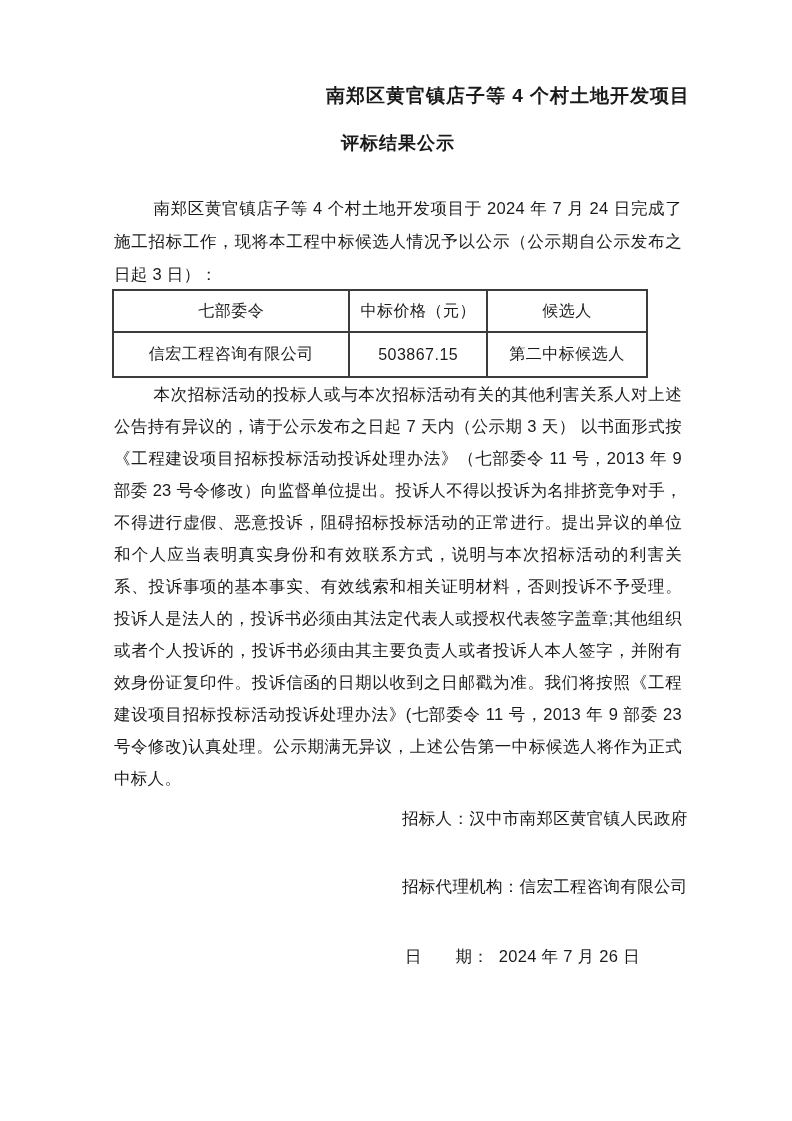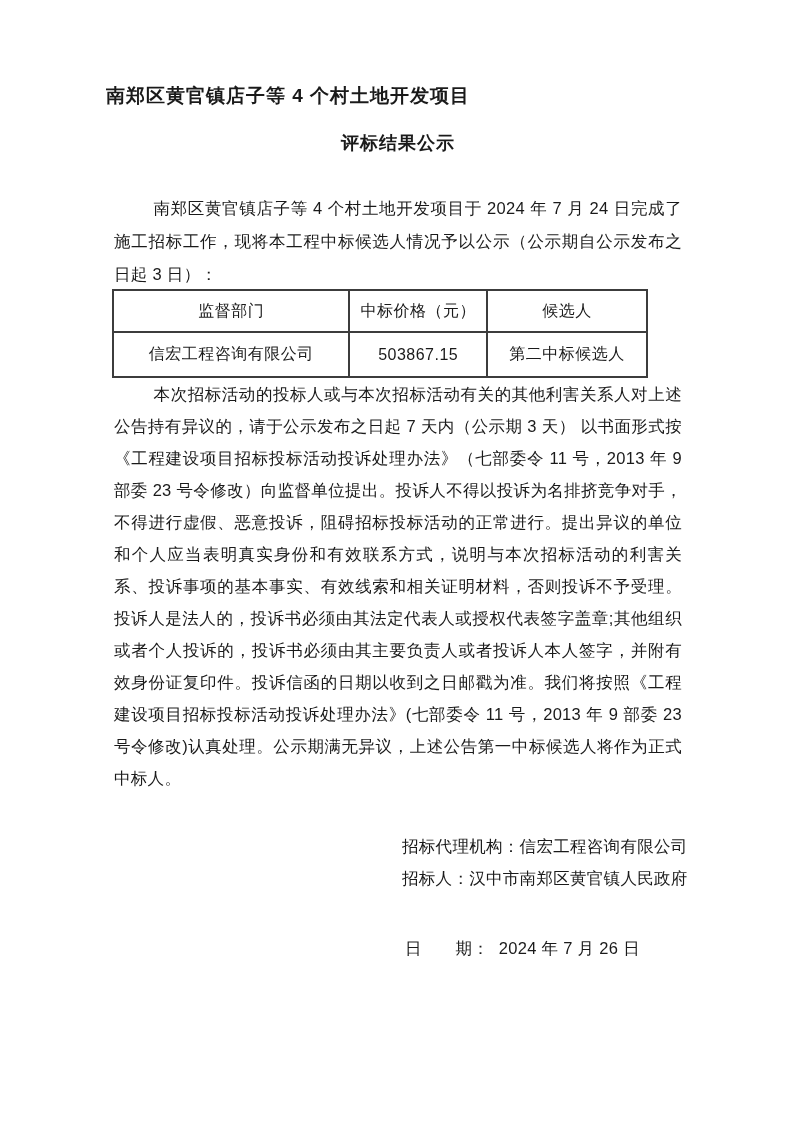--- a/index.html
+++ b/index.html
@@ -16,21 +16,21 @@
     font-family: "Liberation Sans", sans-serif;
     overflow: hidden;
     box-sizing: border-box;
     padding: 84px 102px 0 106px;
   }
   .doc-title {
     margin: 0;
     font-size: 19px;
     line-height: 23px;
     font-weight: bold;
-    text-align: left;
+    text-align: right;
     letter-spacing: 1px;
   }
   .doc-subtitle {
     margin: 25px 0 12px 0;
     font-size: 18px;
     line-height: 23px;
     font-weight: bold;
     text-align: center;
     letter-spacing: 1px;
   }
@@ -99,37 +99,37 @@
   <p class="para indent intro">南郑区黄官镇店子等 4 个村土地开发项目于 2024 年 7 月 24 日完成了施工招标工作，现将本工程中标候选人情况予以公示（公示期自公示发布之日起 3 日）：</p>
 
   <table class="bid-table">
     <colgroup>
       <col class="col-company">
       <col class="col-price">
       <col class="col-cand">
     </colgroup>
     <thead>
       <tr>
-        <th>监督部门</th>
+        <th>七部委令</th>
         <th>中标价格（元）</th>
         <th>候选人</th>
       </tr>
     </thead>
     <tbody>
       <tr>
         <td>信宏工程咨询有限公司</td>
         <td>503867.15</td>
         <td>第二中标候选人</td>
       </tr>
     </tbody>
   </table>
 
 
   <p class="para indent objection">本次招标活动的投标人或与本次招标活动有关的其他利害关系人对上述公告持有异议的，请于公示发布之日起 7 天内（公示期 3 天） 以书面形式按《工程建设项目招标投标活动投诉处理办法》（七部委令 11 号，2013 年 9 部委 23 号令修改）向监督单位提出。投诉人不得以投诉为名排挤竞争对手，不得进行虚假、恶意投诉，阻碍招标投标活动的正常进行。提出异议的单位和个人应当表明真实身份和有效联系方式，说明与本次招标活动的利害关系、投诉事项的基本事实、有效线索和相关证明材料，否则投诉不予受理。投诉人是法人的，投诉书必须由其法定代表人或授权代表签字盖章;其他组织或者个人投诉的，投诉书必须由其主要负责人或者投诉人本人签字，并附有效身份证复印件。投诉信函的日期以收到之日邮戳为准。我们将按照《工程建设项目招标投标活动投诉处理办法》(七部委令 11 号，2013 年 9 部委 23 号令修改)认真处理。公示期满无异议，上述公告第一中标候选人将作为正式中标人。</p>
 
 
+  <p class="signer tenderer-line">招标人：汉中市南郑区黄官镇人民政府</p>
+
   <p class="signer agency-line">招标代理机构：信宏工程咨询有限公司</p>
-
-  <p class="signer tenderer-line">招标人：汉中市南郑区黄官镇人民政府</p>
 
   <p class="signer date-line"><span>日　　期：</span><span>  2024 年 7 月 26 日</span></p>
 
 </div>
 
 </body></html>

